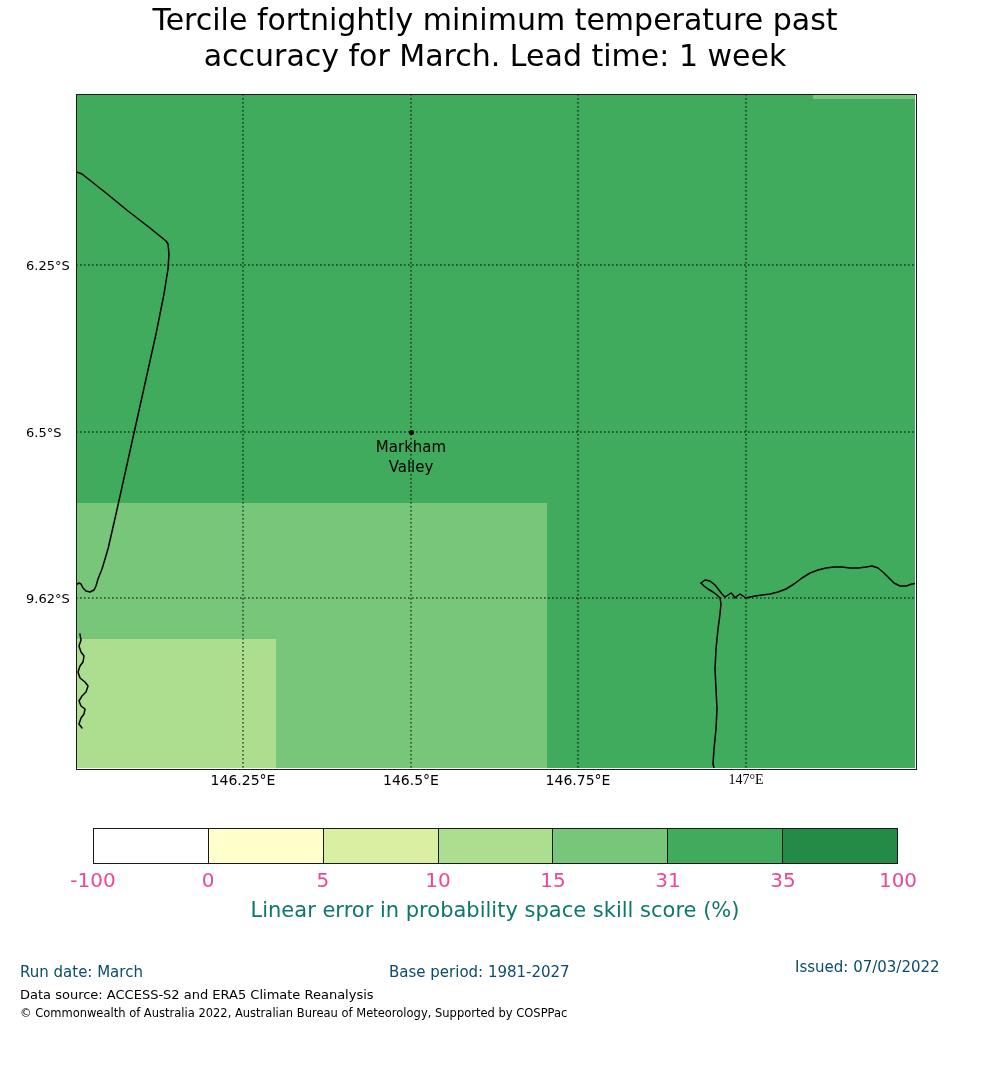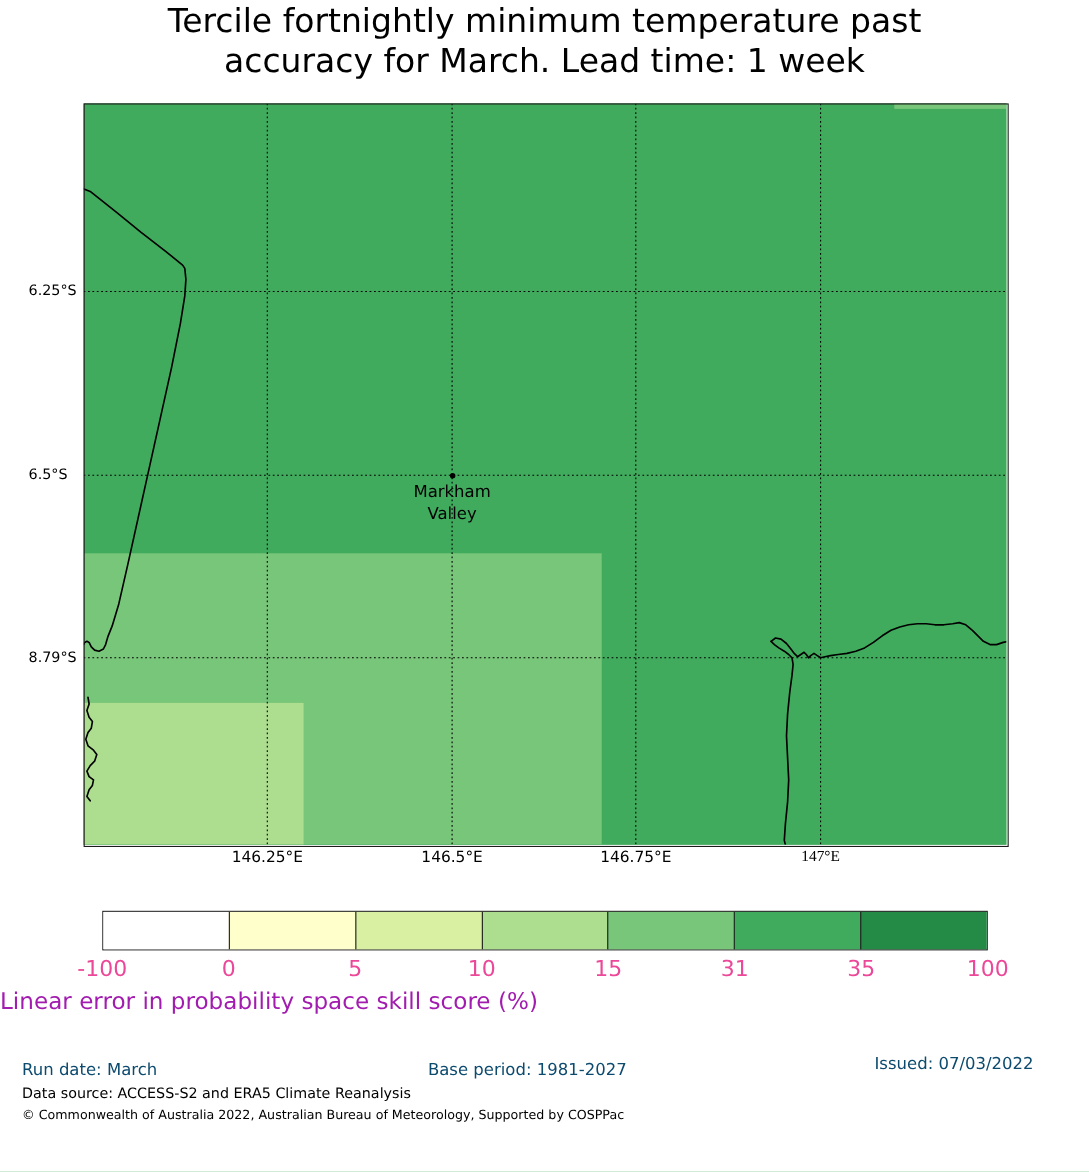--- a/index.html
+++ b/index.html
@@ -116,23 +116,23 @@
     font-size: 20px;
     color: #ec4899;
     white-space: nowrap;
     transform: translateX(-50%);
   }
   #cbar-title {
     position: absolute;
     left: 0;
     top: 898px;
     width: 990px;
-    text-align: left;
+    text-align: center;
     font-size: 21px;
-    color: #a21caf;
+    color: #0f766e;
   }
 
   
   .foot {
     position: absolute;
     font-size: 15px;
     color: #0c4a6e;
     white-space: nowrap;
   }
   .foot-small {
@@ -200,21 +200,21 @@
         <line x1="0" x2="839" y1="338" y2="338"></line>
         <line x1="0" x2="839" y1="504" y2="504"></line>
       </g>
     </svg>
 </div>
 <div id="map-frame"></div>
 
 <div id="y-tick-labels">
     <div class="ylabel-inner" style="left: 26px; width: 44px; top: 265px;">6.25°S</div>
     <div class="ylabel-inner" style="left: 26px; width: 44px; top: 432px;">6.5°S</div>
-    <div class="ylabel-inner" style="left: 26px; width: 44px; top: 598px;">8.79°S</div>
+    <div class="ylabel-inner" style="left: 26px; width: 44px; top: 598px;">9.62°S</div>
   </div>
 <div id="x-tick-labels">
     <div class="xlabel" style="left: 243px;">146.25°E</div>
     <div class="xlabel" style="left: 411px;">146.5°E</div>
     <div class="xlabel" style="left: 578px;">146.75°E</div>
     <div class="xlabel" style="left: 746px; font-family: Liberation Serif, serif;">147°E</div>
   </div>
 
 <div id="city-dot" style="left: 409px; top: 430px;"></div>
 <div id="city-name" style="left: 411px; top: 437px;">Markham

